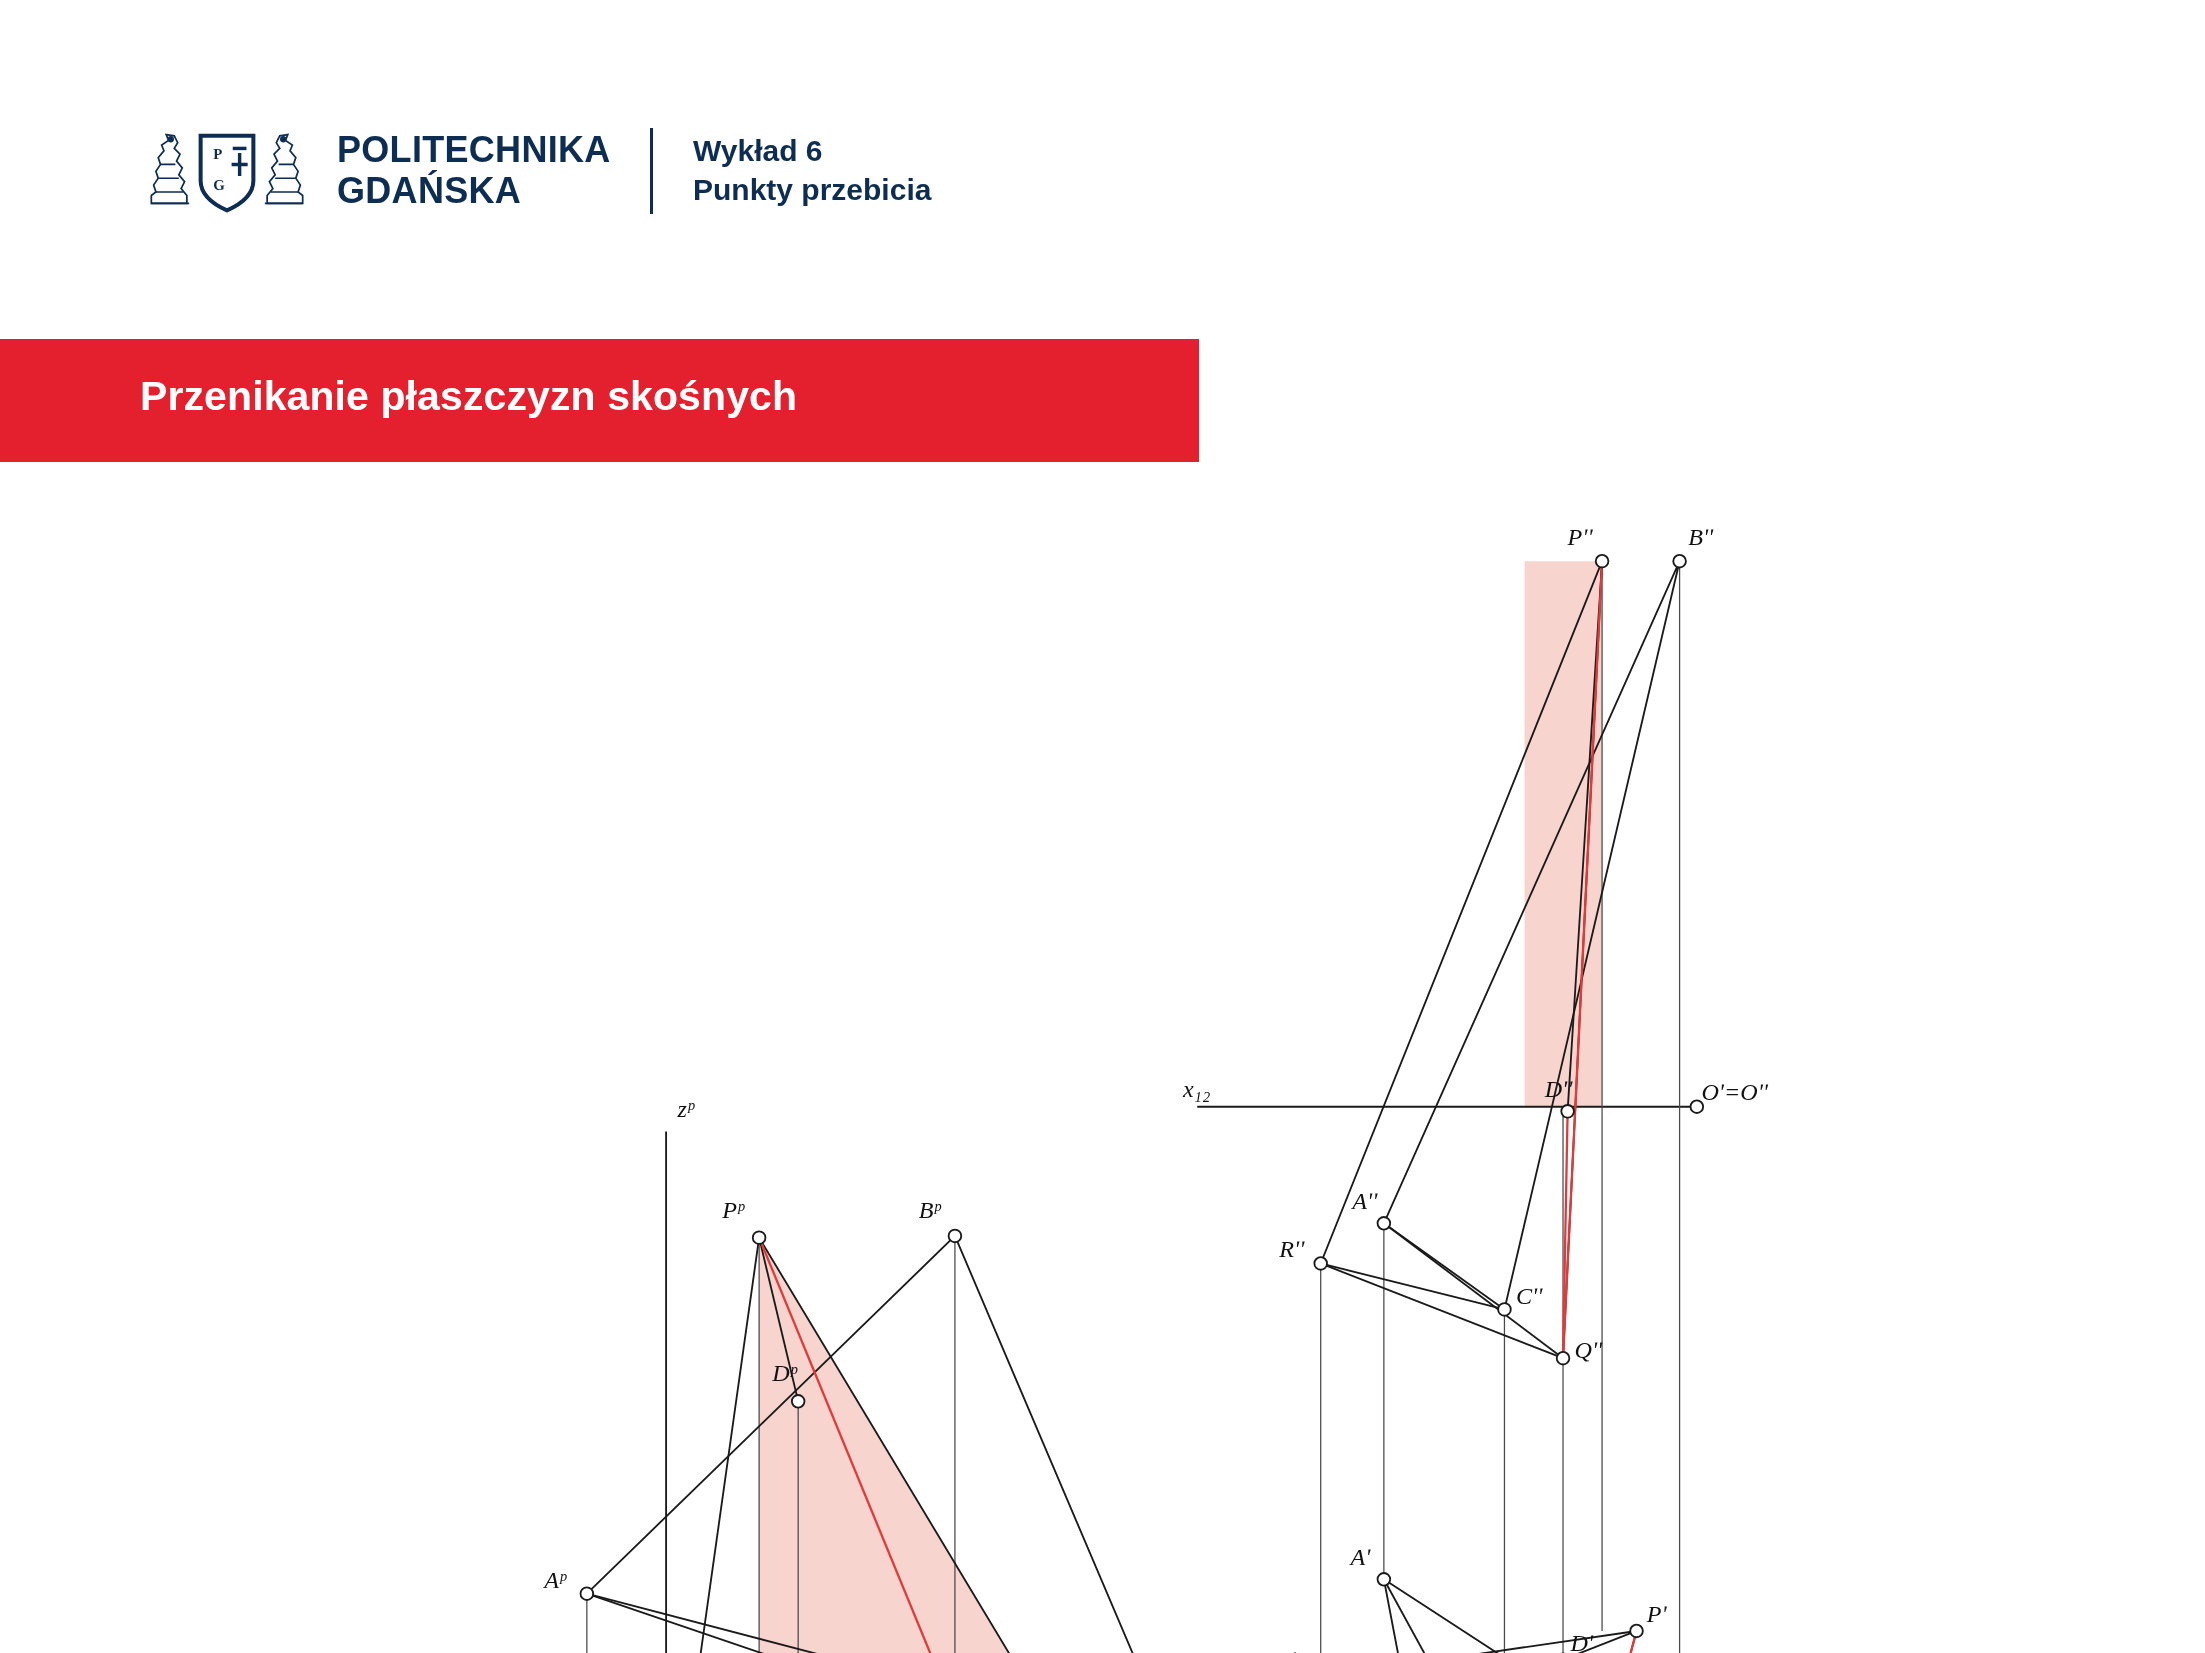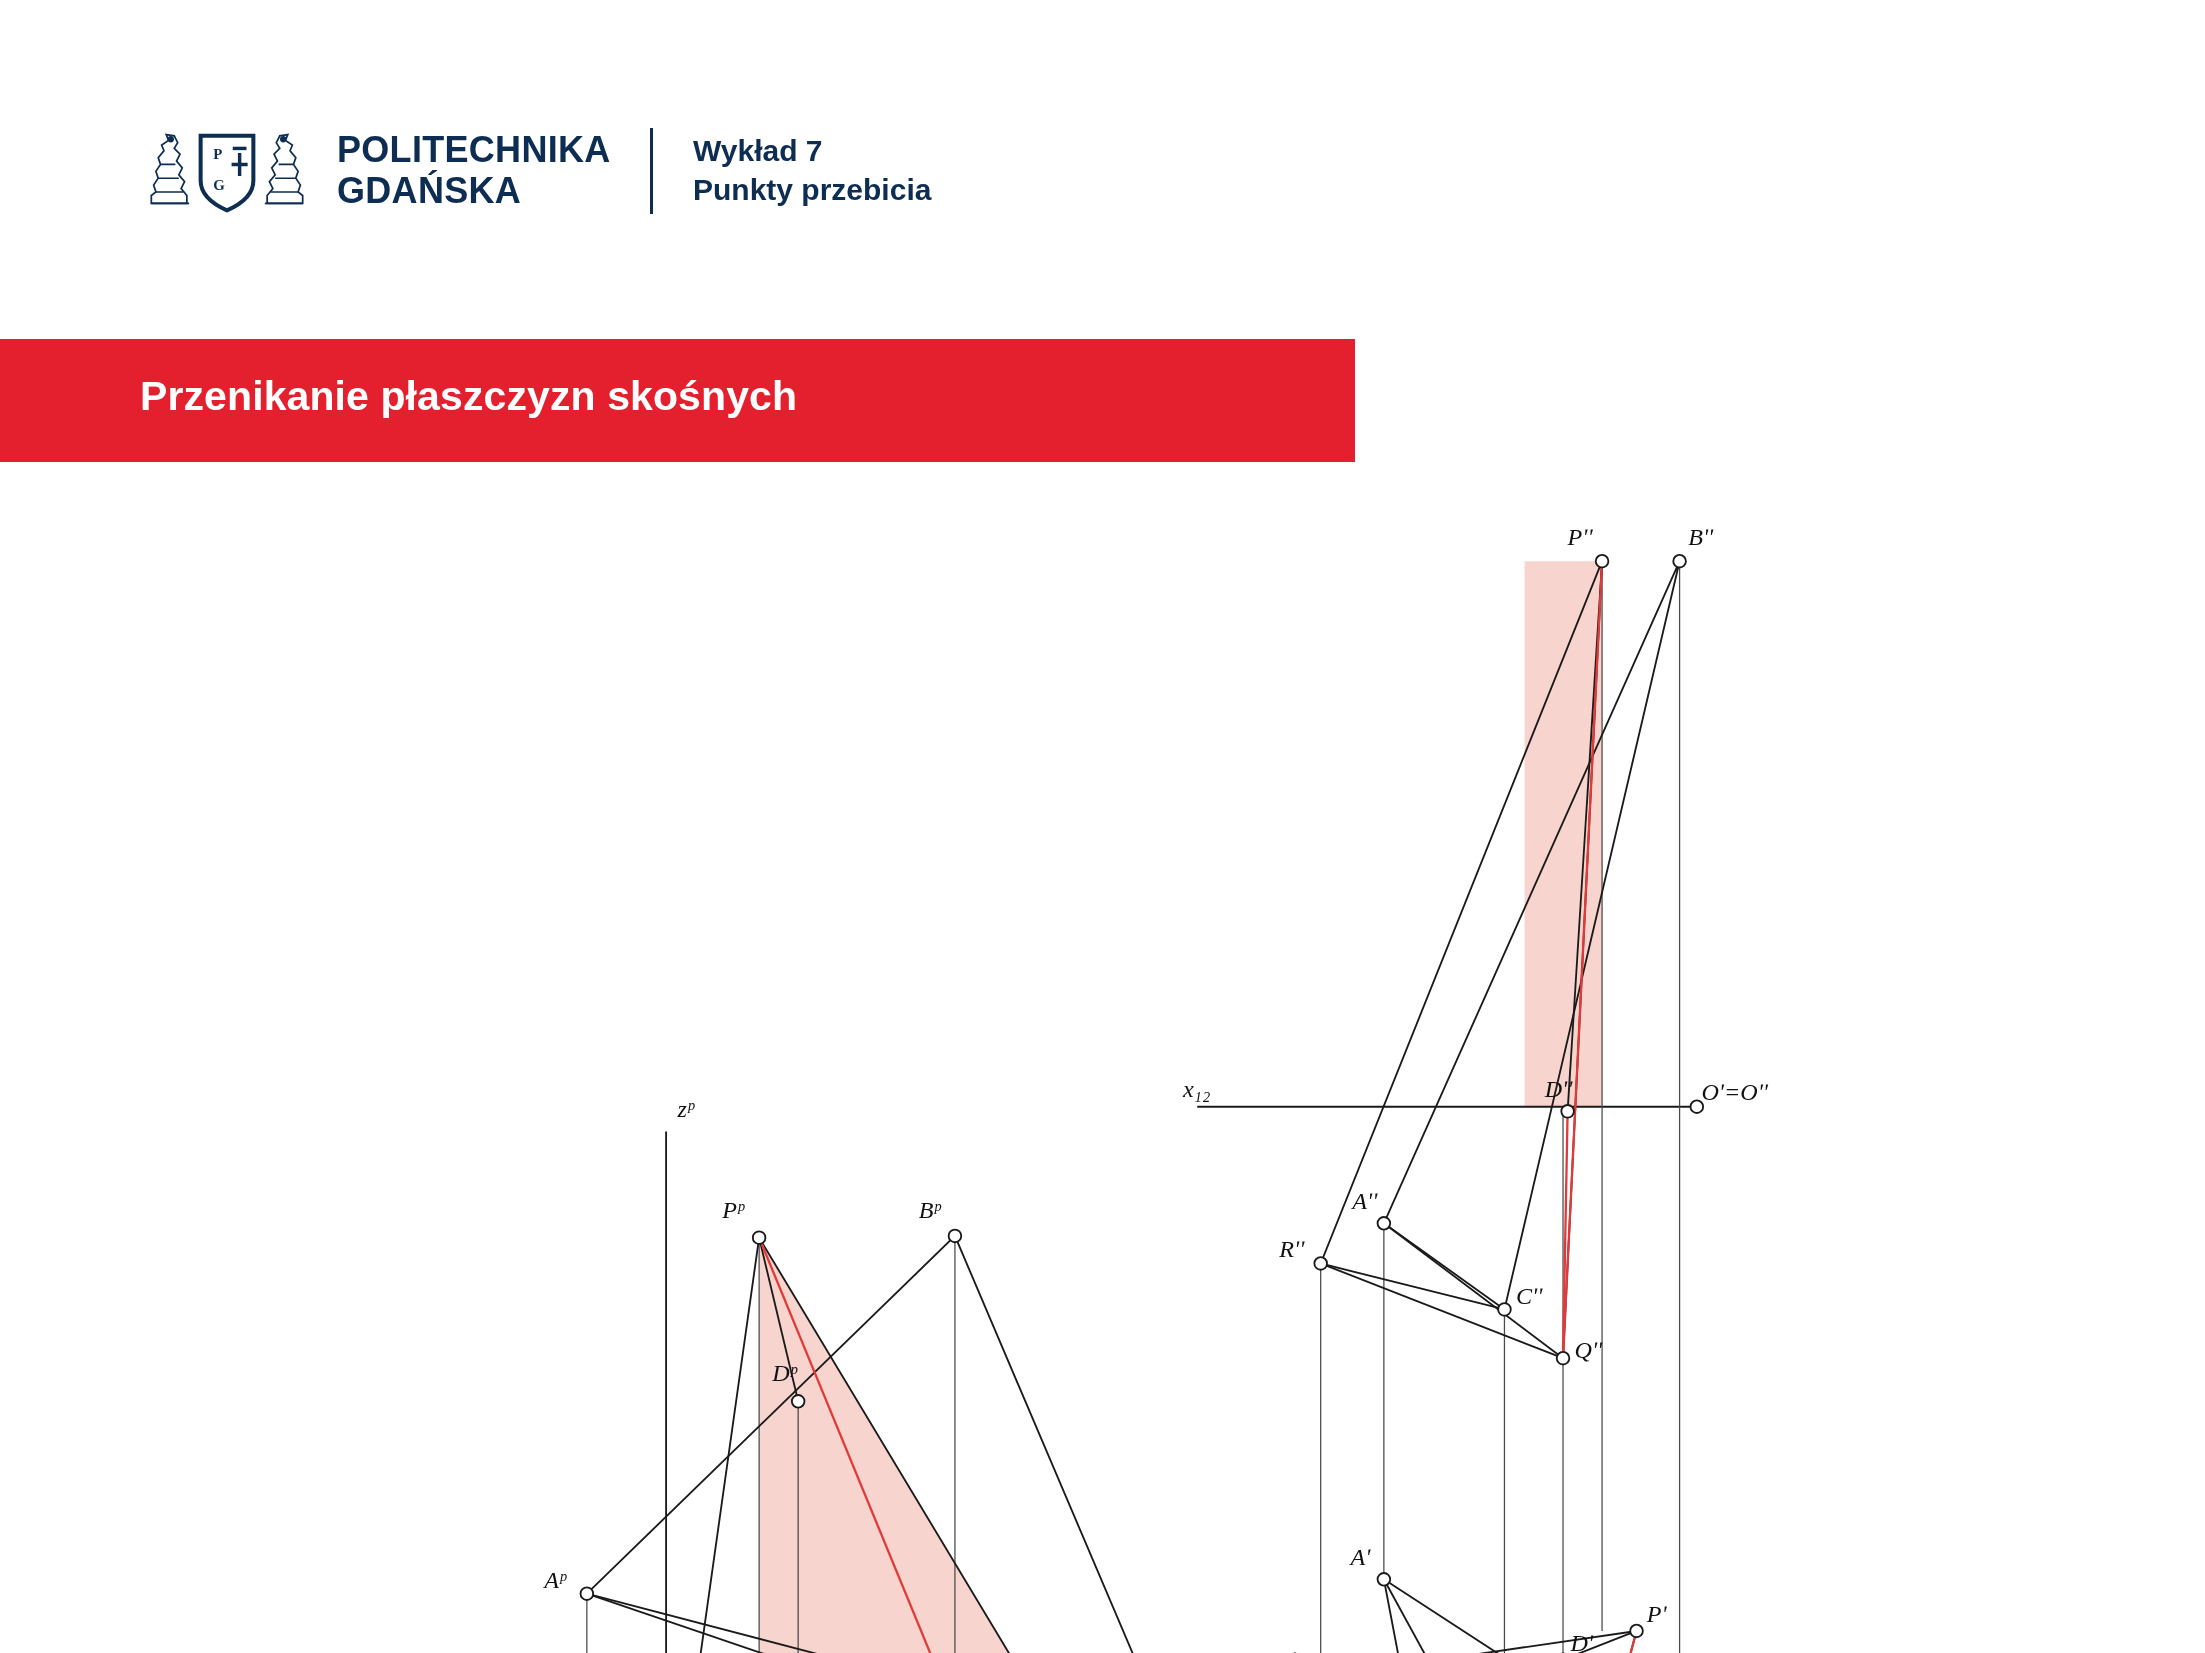--- a/index.html
+++ b/index.html
@@ -53,21 +53,21 @@
     color: #0d2d52;
     font-weight: bold;
     font-size: 30px;
     line-height: 1.28;
   }
   
   .titlebar {
     position: absolute;
     left: 0;
     top: 339px;
-    width: 1355px;
+    width: 1199px;
     height: 123px;
     background: #e4202f;
   }
   .titlebar span {
     position: absolute;
     left: 140px;
     top: 34px;
     color: #ffffff;
     font-weight: bold;
     font-size: 41px;
@@ -119,21 +119,21 @@
     </div>
 
     <div class="brand">
       <div>POLITECHNIKA</div>
       <div>GDAŃSKA</div>
     </div>
 
     <div class="divider"></div>
 
     <div class="subtitle">
-      <div>Wykład 7</div>
+      <div>Wykład 6</div>
       <div>Punkty przebicia</div>
     </div>
   </div>
 </div>
 
 <div class="titlebar">
   <span>Przenikanie płaszczyzn skośnych</span>
 </div>
 
 <div class="canvas">

